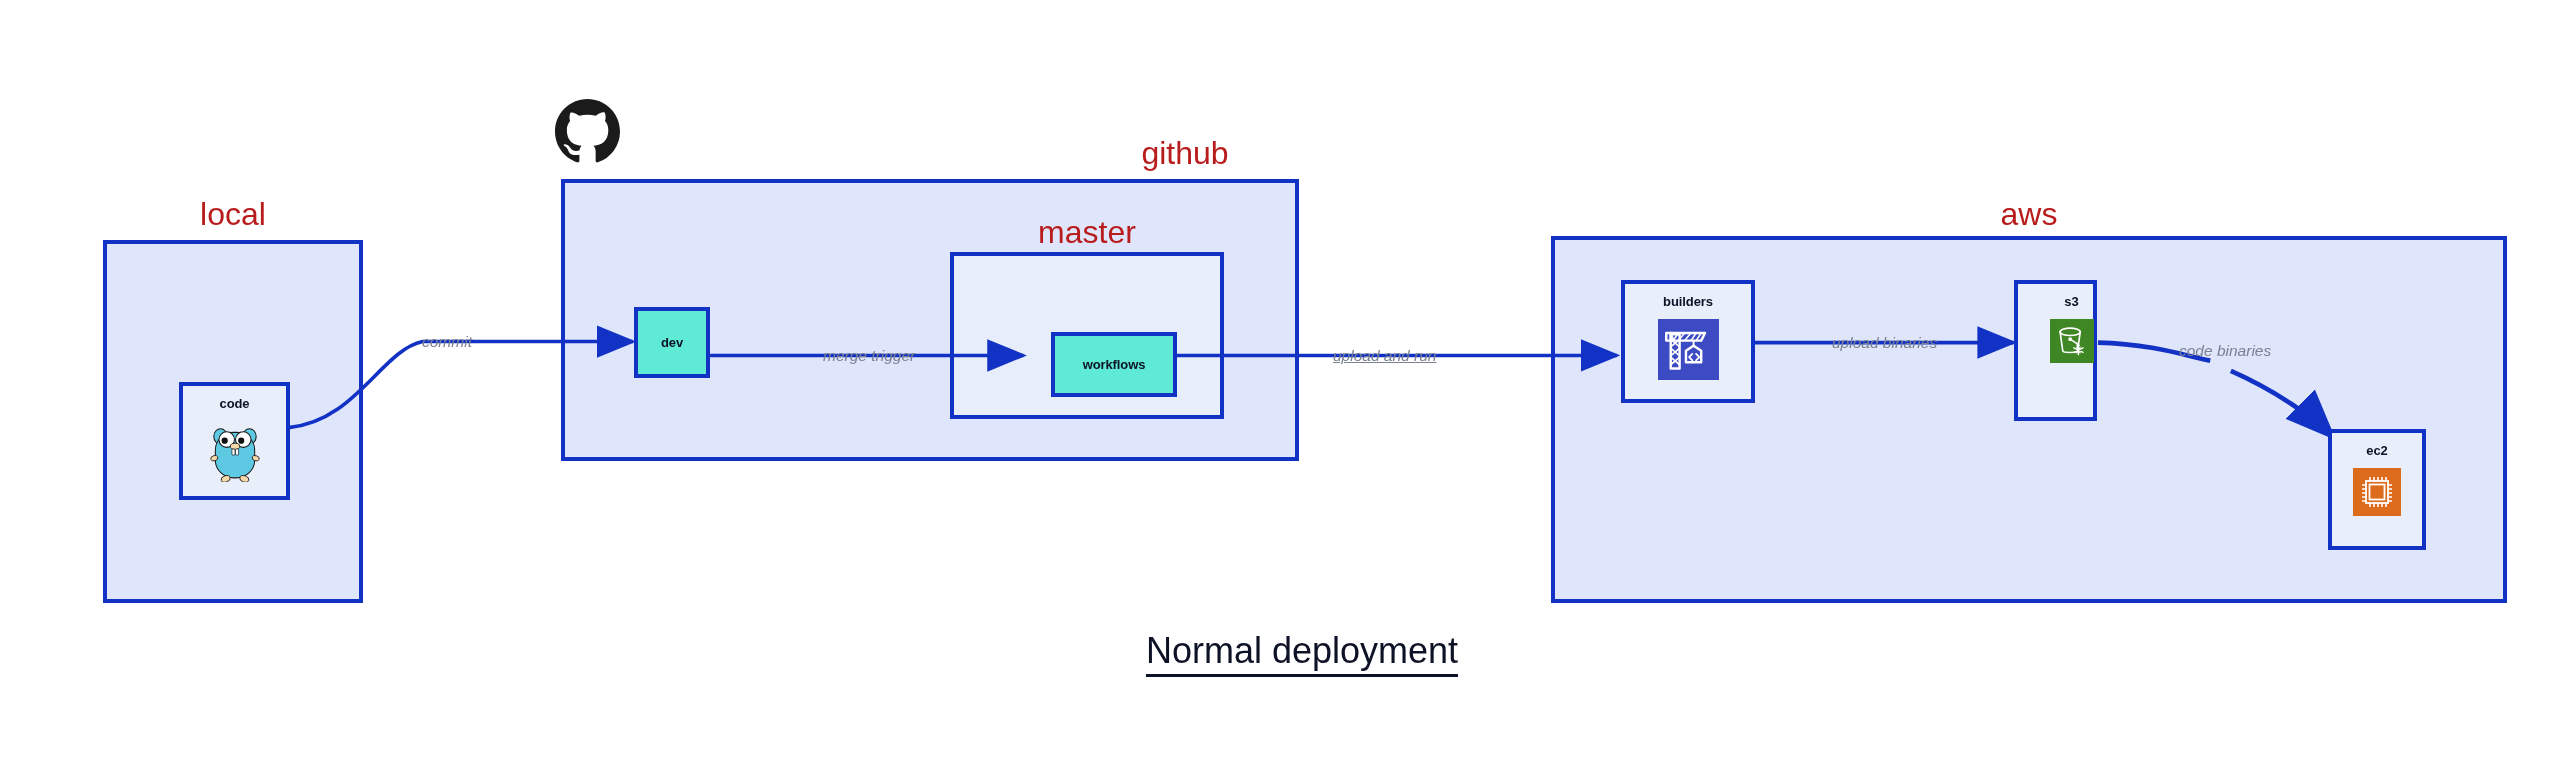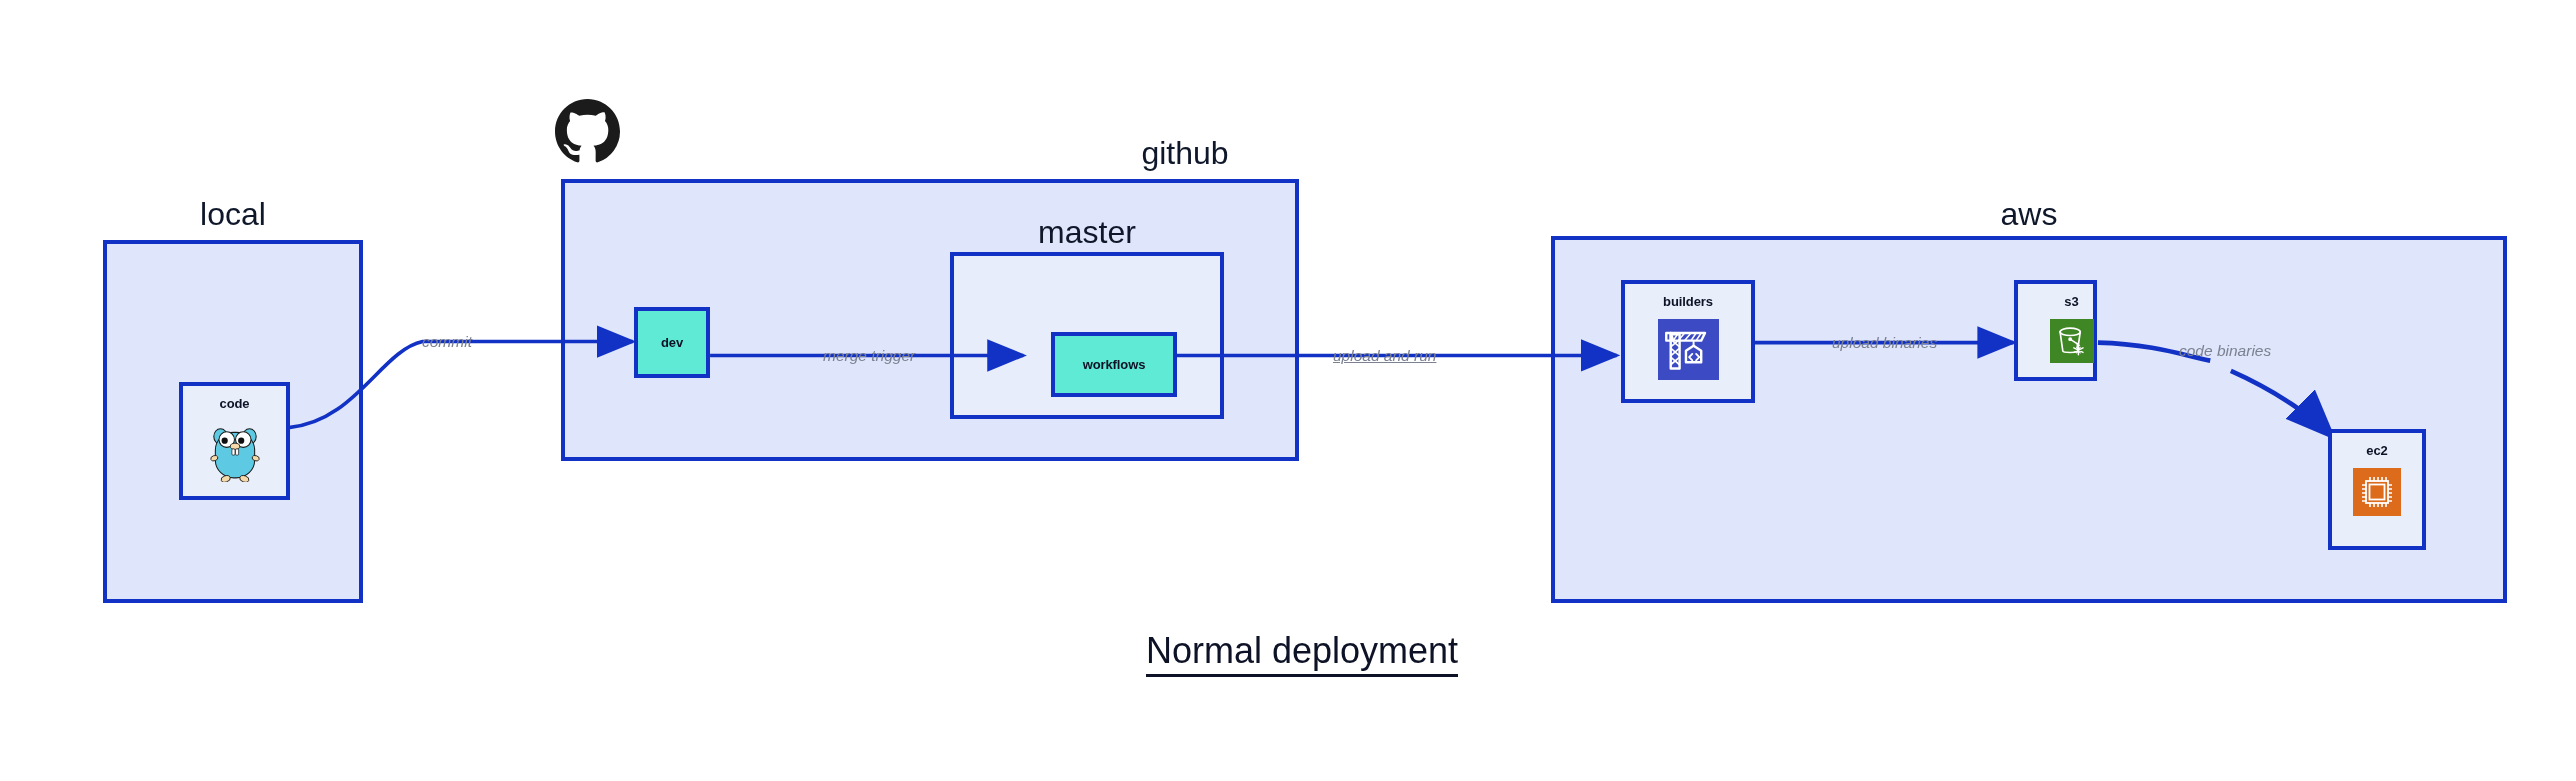--- a/index.html
+++ b/index.html
@@ -26,21 +26,21 @@
 
   
   .group {
     position: absolute;
     background: #dfe5fa;
     border: 4.6px solid #1132c4;
     box-sizing: border-box;
   }
   .group-label {
     position: absolute;
-    color: #0f172a;
+    color: #b91c1c;
     font-size: 32px;
     font-weight: 400;
     line-height: 1;
     white-space: nowrap;
     font-family: "Liberation Sans", sans-serif;
   }
 
   
   .subgroup {
     position: absolute;
@@ -227,21 +227,21 @@
           <path d="M28 17 L28 21" stroke-width="1.5"></path>
 
           <path d="M22 25 L28 21 L34 25 L34 34 L22 34 Z"></path>
 
           <path d="M27 27.5 L24.5 30 L27 32.5 M30 27.5 L32.5 30 L30 32.5" stroke-width="1.5" stroke-linecap="round"></path>
         </g>
       </svg>
     </div>
   </div>
 
-  <div class="node" style="left:2014px; top:280px; width:83px; height:101px;padding-left:32px;">
+  <div class="node" style="left:2014px; top:280px; width:83px; height:141px;padding-left:32px;">
     <div class="node-title">s3</div>
     <div class="node-icon">
       <svg width="44" height="44" viewBox="0 0 48 48">
         <rect x="0" y="0" width="48" height="48" fill="#3f8624"></rect>
         <g fill="none" stroke="#ffffff" stroke-width="1.8" stroke-linecap="round" stroke-linejoin="round">
 
           <ellipse cx="22" cy="14" rx="11" ry="4"></ellipse>
           <path d="M11 14 L14 35 C14 37 30 37 30 35 L33 14"></path>
 
           <path d="M22 22 L31 28" stroke-width="1.6"></path>

